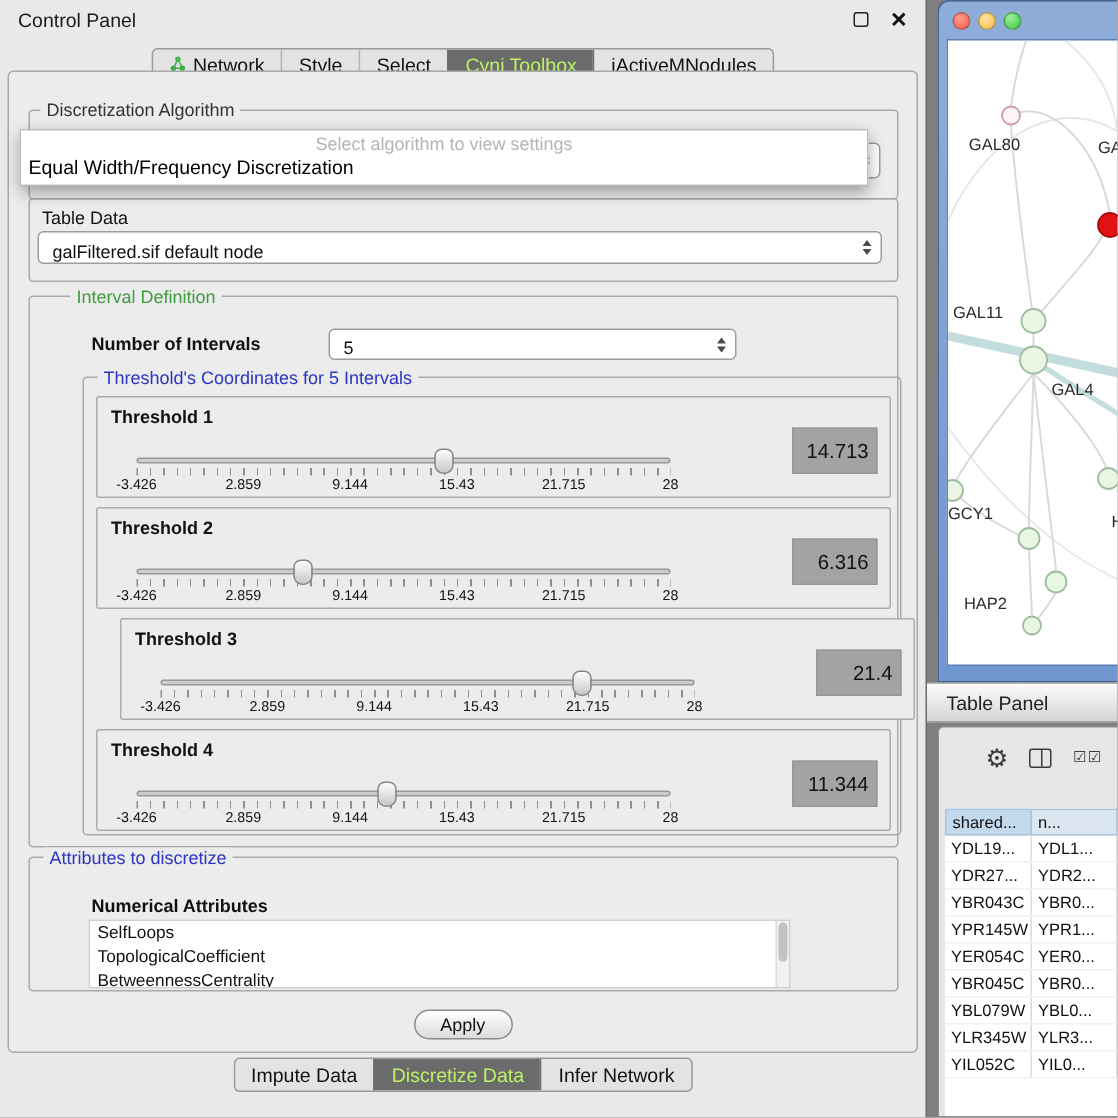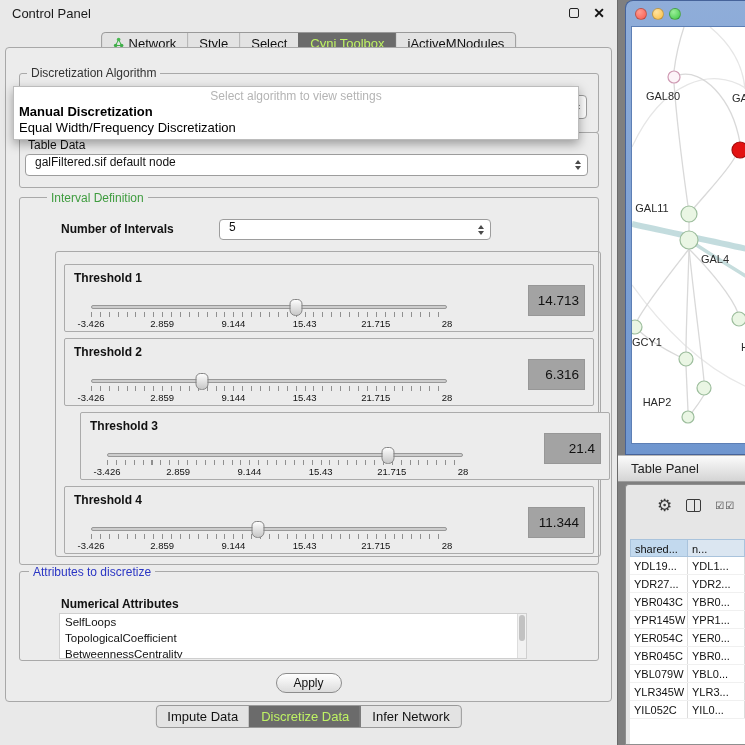--- a/index.html
+++ b/index.html
@@ -23,21 +23,21 @@
 .tab.selected+.tab{border-left-color:#6b6b6b}
 
 .mainpanel{position:absolute;left:5px;right:5px;top:47px;height:655px;border:1px solid #a8a8a8;border-radius:4px;background:#ececec}
 .groupbox{position:absolute;border:1px solid #a9a9a9;border-radius:3px}
 .group-title{position:absolute;font-size:12px;background:#ececec;padding:0 4px;white-space:nowrap;z-index:2}
 .gt-gray{color:#333}
 .gt-green{color:#3f9c3f}
 .gt-blue{color:#2a35c4}
 
 
-.combo{position:absolute;background:#fff;border:1px solid #9d9d9d;border-radius:4px;display:flex;align-items:flex-start;font-size:12px;padding:0 22px 0 9px;color:#111;overflow:hidden;white-space:nowrap}
+.combo{position:absolute;background:#fff;border:1px solid #9d9d9d;border-radius:4px;display:flex;align-items:flex-end;font-size:12px;padding:0 22px 0 9px;color:#111;overflow:hidden;white-space:nowrap}
 .arrows{position:absolute;right:6px;top:50%;transform:translateY(-50%);display:flex;flex-direction:column;gap:2px}
 .arrows::before,.arrows::after{content:"";display:block;width:0;height:0;border-left:3.5px solid transparent;border-right:3.5px solid transparent}
 .arrows::before{border-bottom:4.5px solid #4a4a4a}
 .arrows::after{border-top:4.5px solid #4a4a4a}
 
 
 .popup{position:absolute;left:7px;top:38px;width:566px;background:#fff;border:1px solid #bcbcbc;box-shadow:0 4px 10px rgba(0,0,0,.35);z-index:6;padding-bottom:3px}
 .popup-head{text-align:center;color:#b4b4b4;font-size:12px;padding:2px 0 1px}
 .popup-item{font-size:13px;line-height:16px;padding:0 5px;color:#000}
 .popup-item.bold{font-weight:700}
@@ -129,21 +129,20 @@
 
       <div class="groupbox" style="left:13px;top:25px;width:580px;height:60px"></div>
       <div class="group-title gt-gray" style="left:21px;top:18px">Discretization Algorithm</div>
       <div class="combo" style="left:25px;top:47px;width:556px;height:24px;z-index:1">
         <span class="arrows"></span>
       </div>
 
       <div class="popup">
         <div class="popup-head">Select algorithm to view settings</div>
         <div id="popup-items">
-            <div class="popup-item bold">Manual Discretization</div>
             <div class="popup-item">Equal Width/Frequency Discretization</div>
           </div>
       </div>
 
       <div class="groupbox" style="left:13px;top:84px;width:580px;height:56px"></div>
       <div class="plain-label" style="left:22px;top:90px">Table Data</div>
       <div class="combo" style="left:19px;top:106px;width:563px;height:22px">
         <span>galFiltered.sif default node</span>
         <span class="arrows"></span>
       </div>
@@ -224,20 +223,21 @@
                 <span style="left: 20%;">2.859</span>
                 <span style="left: 40%;">9.144</span>
                 <span style="left: 60%;">15.43</span>
                 <span style="left: 80%;">21.715</span>
                 <span style="left: 100%;">28</span>
               </div>
             </div>
             <div class="value-box">11.344</div>
           </div>
         </div>
+      <div class="group-title gt-blue" style="left:59px;top:197px">Threshold's Coordinates for 5 Intervals</div>
 
       <div class="groupbox" style="left:13px;top:523px;width:580px;height:90px"></div>
       <div class="group-title gt-blue" style="left:23px;top:517px">Attributes to discretize</div>
       <div class="bold-label" style="left:55px;top:549px">Numerical Attributes</div>
       <div class="attr-list" id="attr-list" style="left:53px;top:565px;width:468px;height:46px">
         <div class="attr-item">SelfLoops</div>
           <div class="attr-item">TopologicalCoefficient</div>
           <div class="attr-item">BetweennessCentrality</div>
           <div class="scrollbar">
             <div class="sb-thumb"></div>

